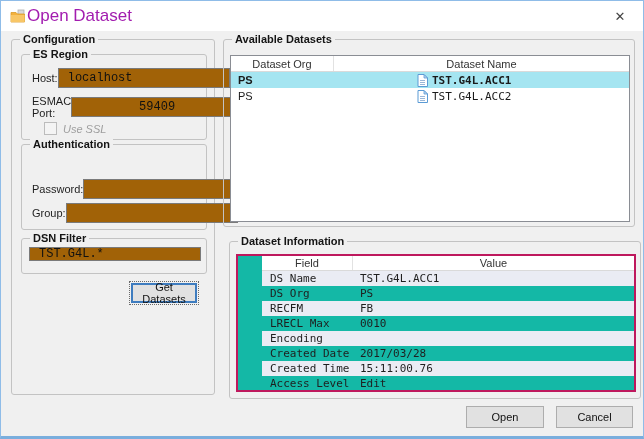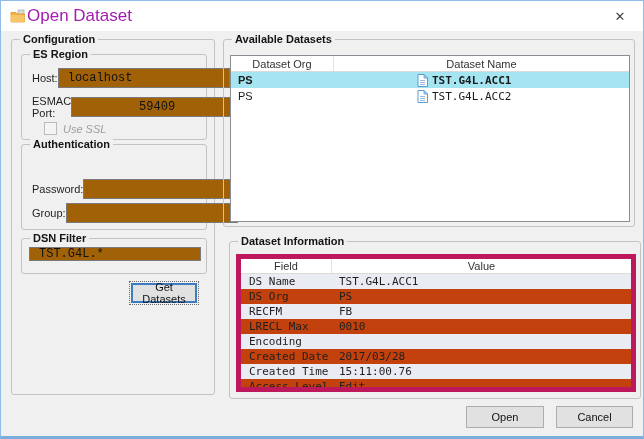--- a/index.html
+++ b/index.html
@@ -59,21 +59,21 @@
   .lv-header .hcell + .hcell { border-left:1px solid #e2e2e2; }
   .lv-row { display:flex; height:16px; align-items:center; }
   .lv-row.selected { background:#a5e5f1; font-weight:bold; }
   .lv-org { width:102px; padding-left:7px; font-size:11px; }
   .lv-name { flex:1; display:flex; align-items:center; gap:4px; padding-left:84px;
              font-family:"DejaVu Sans Mono", monospace; font-size:11px; }
   .doc-icon { display:inline-flex; width:11px; height:13px; }
 
   
   .infotable {
-    position:absolute; background:#c2410c; border:5px solid #be185d; overflow:hidden;
+    position:absolute; background:#14b8a6; border:2px solid #be185d; overflow:hidden;padding-left:24px;
   }
   .it-header { display:flex; height:15px; border-bottom:1px solid #dadada; background:#fff; }
   .it-header .hcell { display:flex; align-items:center; justify-content:center; font-size:11px; color:#333; }
   .it-header .hcell:first-child { width:90px; }
   .it-header .hcell:last-child { flex:1; border-left:1px solid #e2e2e2; }
   .it-row { display:flex; height:15px; align-items:center;
             font-family:"DejaVu Sans Mono", monospace; font-size:11px; color:#1f1f1f; }
   .it-row:nth-child(odd) { background:#eaecf4; }
   .it-field { width:90px; padding-left:8px; white-space:pre; }
   .it-value { flex:1; padding-left:8px; white-space:pre; }

